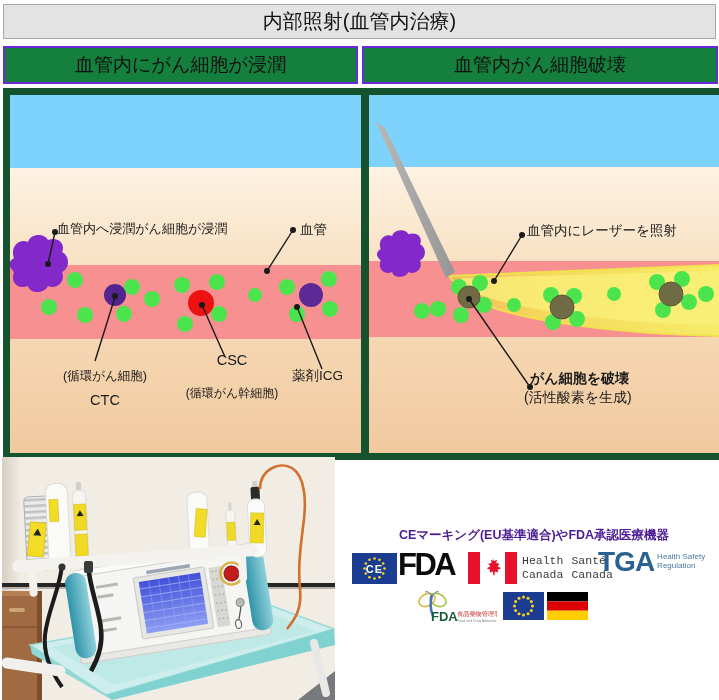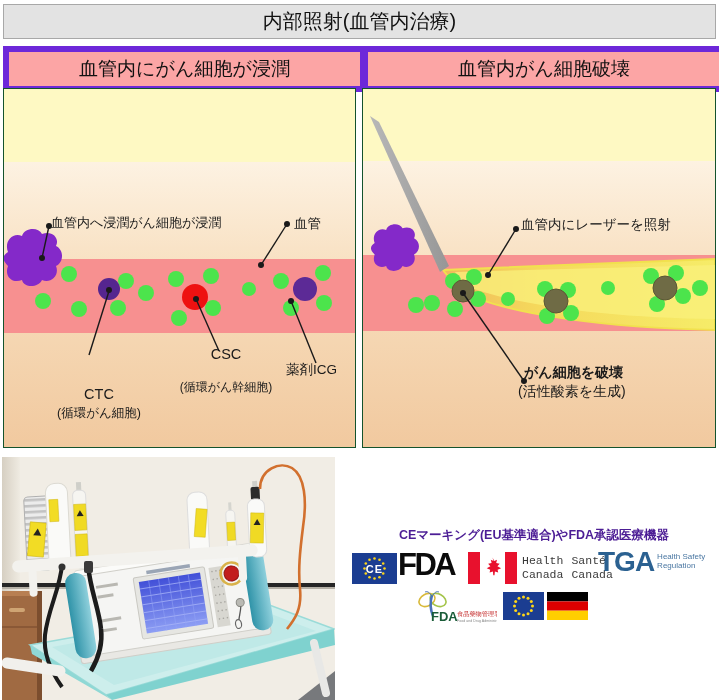--- a/index.html
+++ b/index.html
@@ -10,40 +10,40 @@
   }
   .abs{position:absolute;}
   
   .main-header{
     left:3px;top:4px;width:711px;height:33px;
     background:#e3e3e3;border:1px solid #a8a8a8;
     display:flex;align-items:center;justify-content:center;
     font-size:20px;color:#111;
   }
   .sub-header{
-    top:46px;height:34px;background:#fca5a5;border:6px solid #6d28d9;
+    top:46px;height:34px;background:#15803d;border:2px solid #6d28d9;
     display:flex;align-items:center;justify-content:center;
     font-size:19px;color:#111;
   }
   .sub-left{left:3px;width:351px;}
   .sub-right{left:362px;width:352px;}
   
   .panel{
-    top:88px;height:358px;border:1px solid #14532d;background:#fef9c3;overflow:hidden;
+    top:88px;height:358px;border:7px solid #14532d;background:#7dd3fc;overflow:hidden;
   }
   .panel-left{left:3px;width:351px;}
   .panel-right{left:362px;width:352px;}
   .panel svg{position:absolute;left:0;top:0;}
   .diagram-label{
     position:absolute;white-space:nowrap;color:#1a1a1a;line-height:1.15;
   }
   .lb-invasion{left:47px;top:127px;font-size:13px;}
   .lb-vessel{left:290px;top:127px;font-size:13.5px;}
   .lb-ctc-abbr{left:63px;top:257px;width:64px;text-align:center;font-size:14.5px;margin-top:40px;}
-  .lb-ctc-full{left:28px;top:274px;width:134px;text-align:center;font-size:12.5px;margin-top:43px;}
+  .lb-ctc-full{left:28px;top:274px;width:134px;text-align:center;font-size:12.5px;}
   .lb-csc-abbr{left:190px;top:257px;width:64px;text-align:center;font-size:14.5px;}
   .lb-csc-full{left:154px;top:292px;width:136px;text-align:center;font-size:12px;}
   .lb-icg{left:282px;top:273px;font-size:13.5px;}
   .lb-laser{left:158px;top:128px;font-size:13.5px;}
   .lb-destroy1{left:161px;top:275px;font-size:14px;font-weight:bold;}
   .lb-destroy2{left:155px;top:294px;font-size:14px;}
   
   .photo{left:2px;top:457px;width:333px;height:243px;}
   
   .cert-title{

